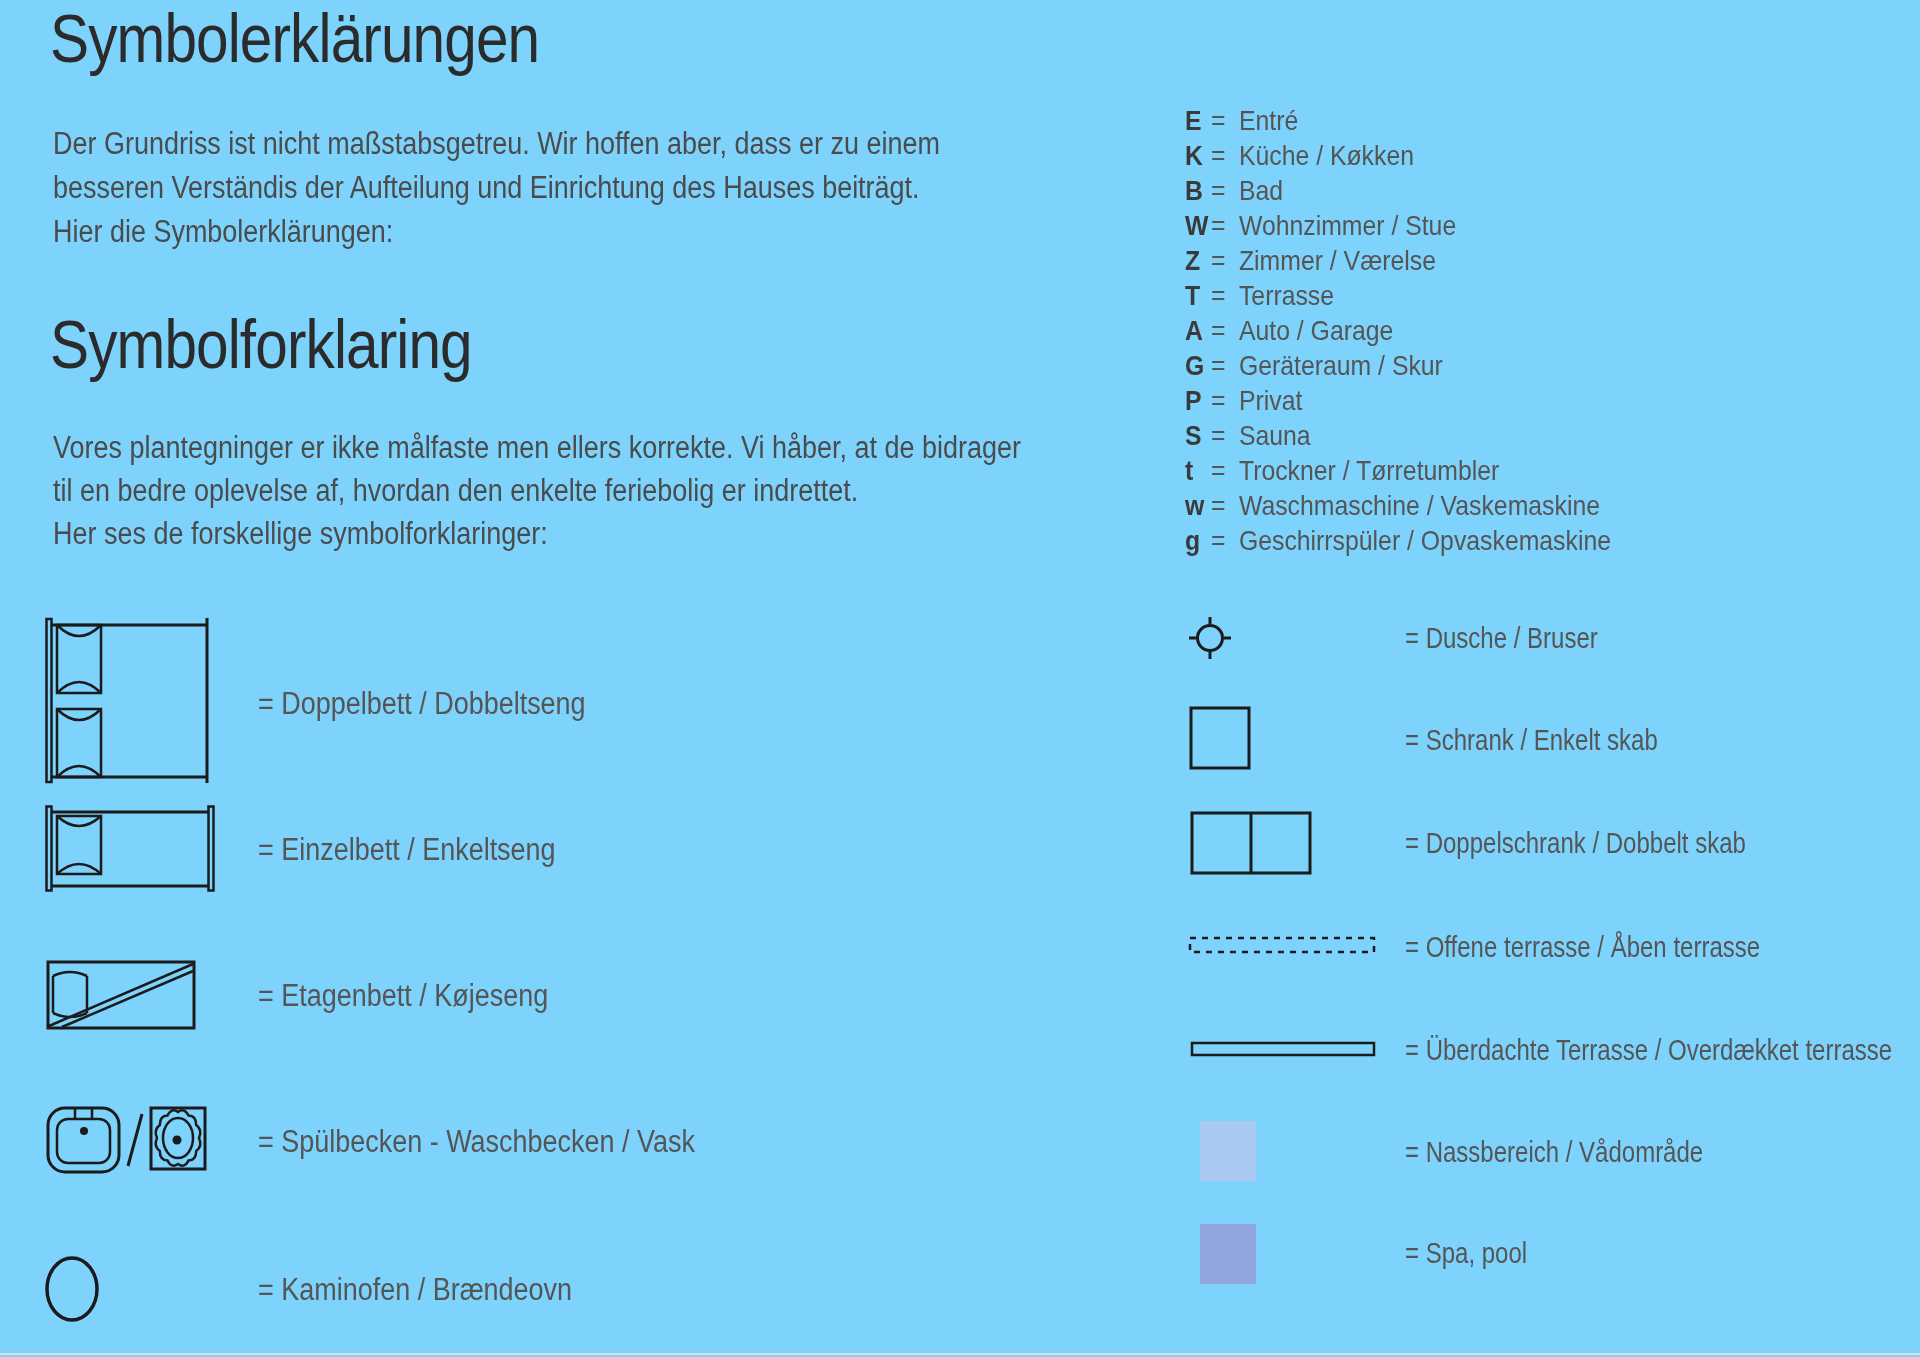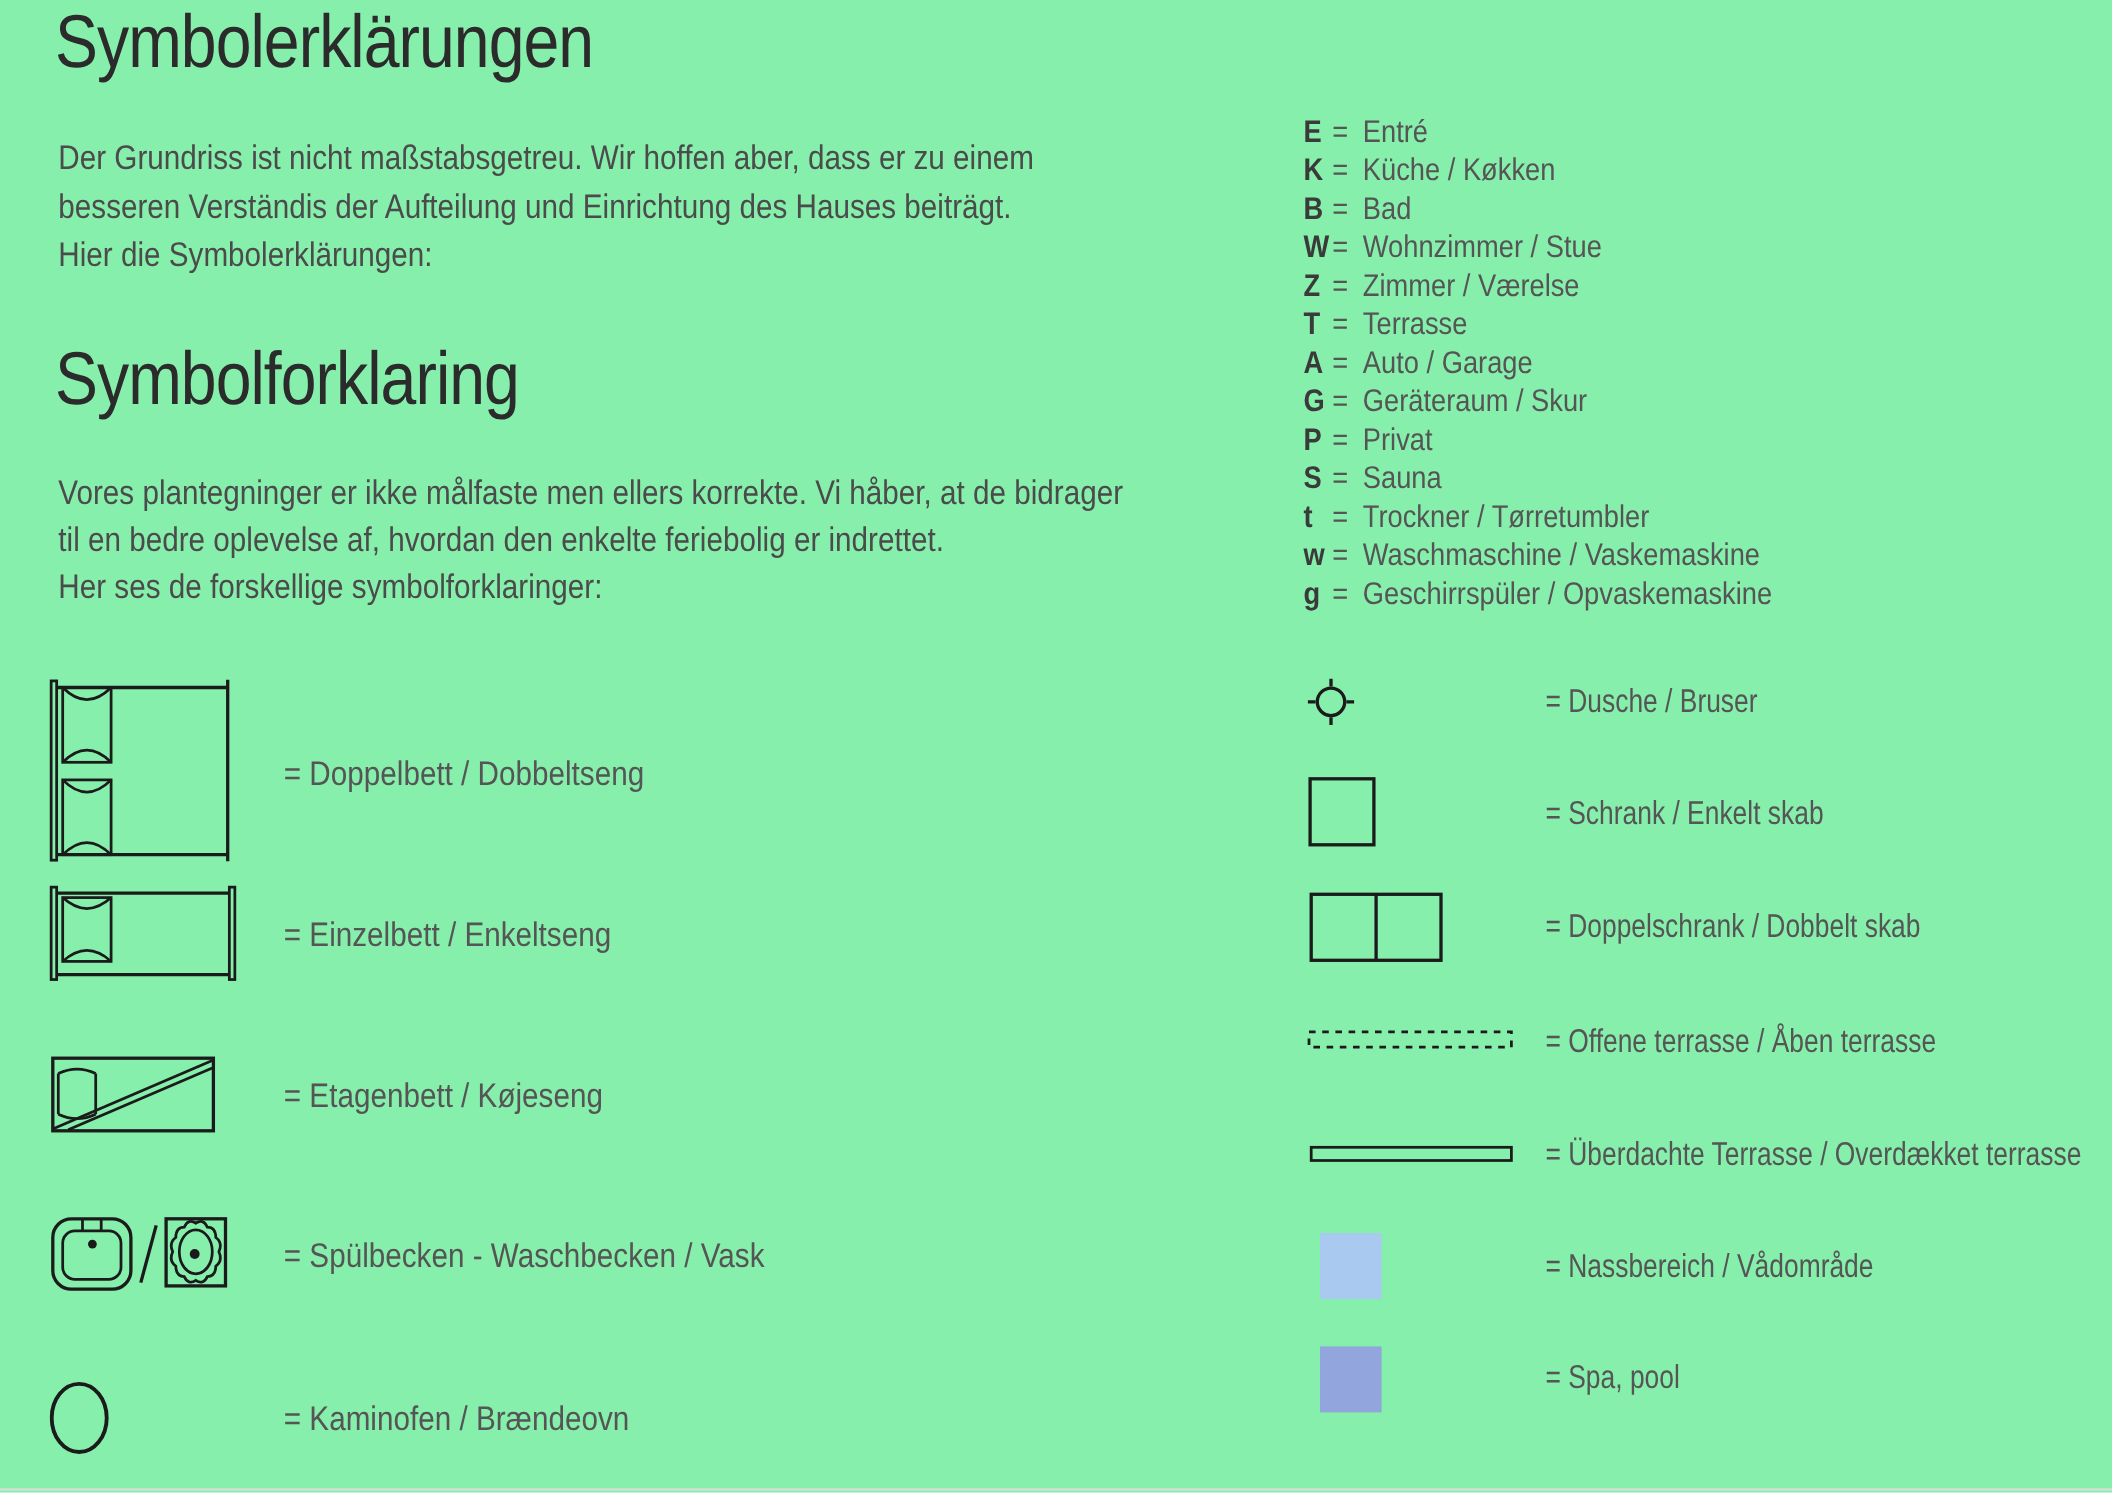--- a/index.html
+++ b/index.html
@@ -1,19 +1,19 @@
 <!DOCTYPE html>
 <html><head>
 <meta charset="utf-8">
 <style>
   * { margin:0; padding:0; box-sizing:border-box; }
   html,body { background:#ffffff; }
   body { font-family:"Liberation Sans","DejaVu Sans",sans-serif; }
   .page {
-    position:relative; width:1920px; height:1357px; background:#86efac;
+    position:relative; width:1920px; height:1357px; background:#7dd3fc;
     overflow:hidden; color:#4b4b4b;
   }
   .abs { position:absolute; }
   .h1 {
     font-size:68px; line-height:1.08; color:#2b2b2b; font-weight:500;
     letter-spacing:-1px; transform:scaleX(.86); transform-origin:0 0; white-space:nowrap;
   }
   .para { font-size:31px; line-height:44px; color:#4b4b4b;
     transform:scaleX(.87); transform-origin:0 0; white-space:nowrap; }
   .para.da { line-height:43px; }

